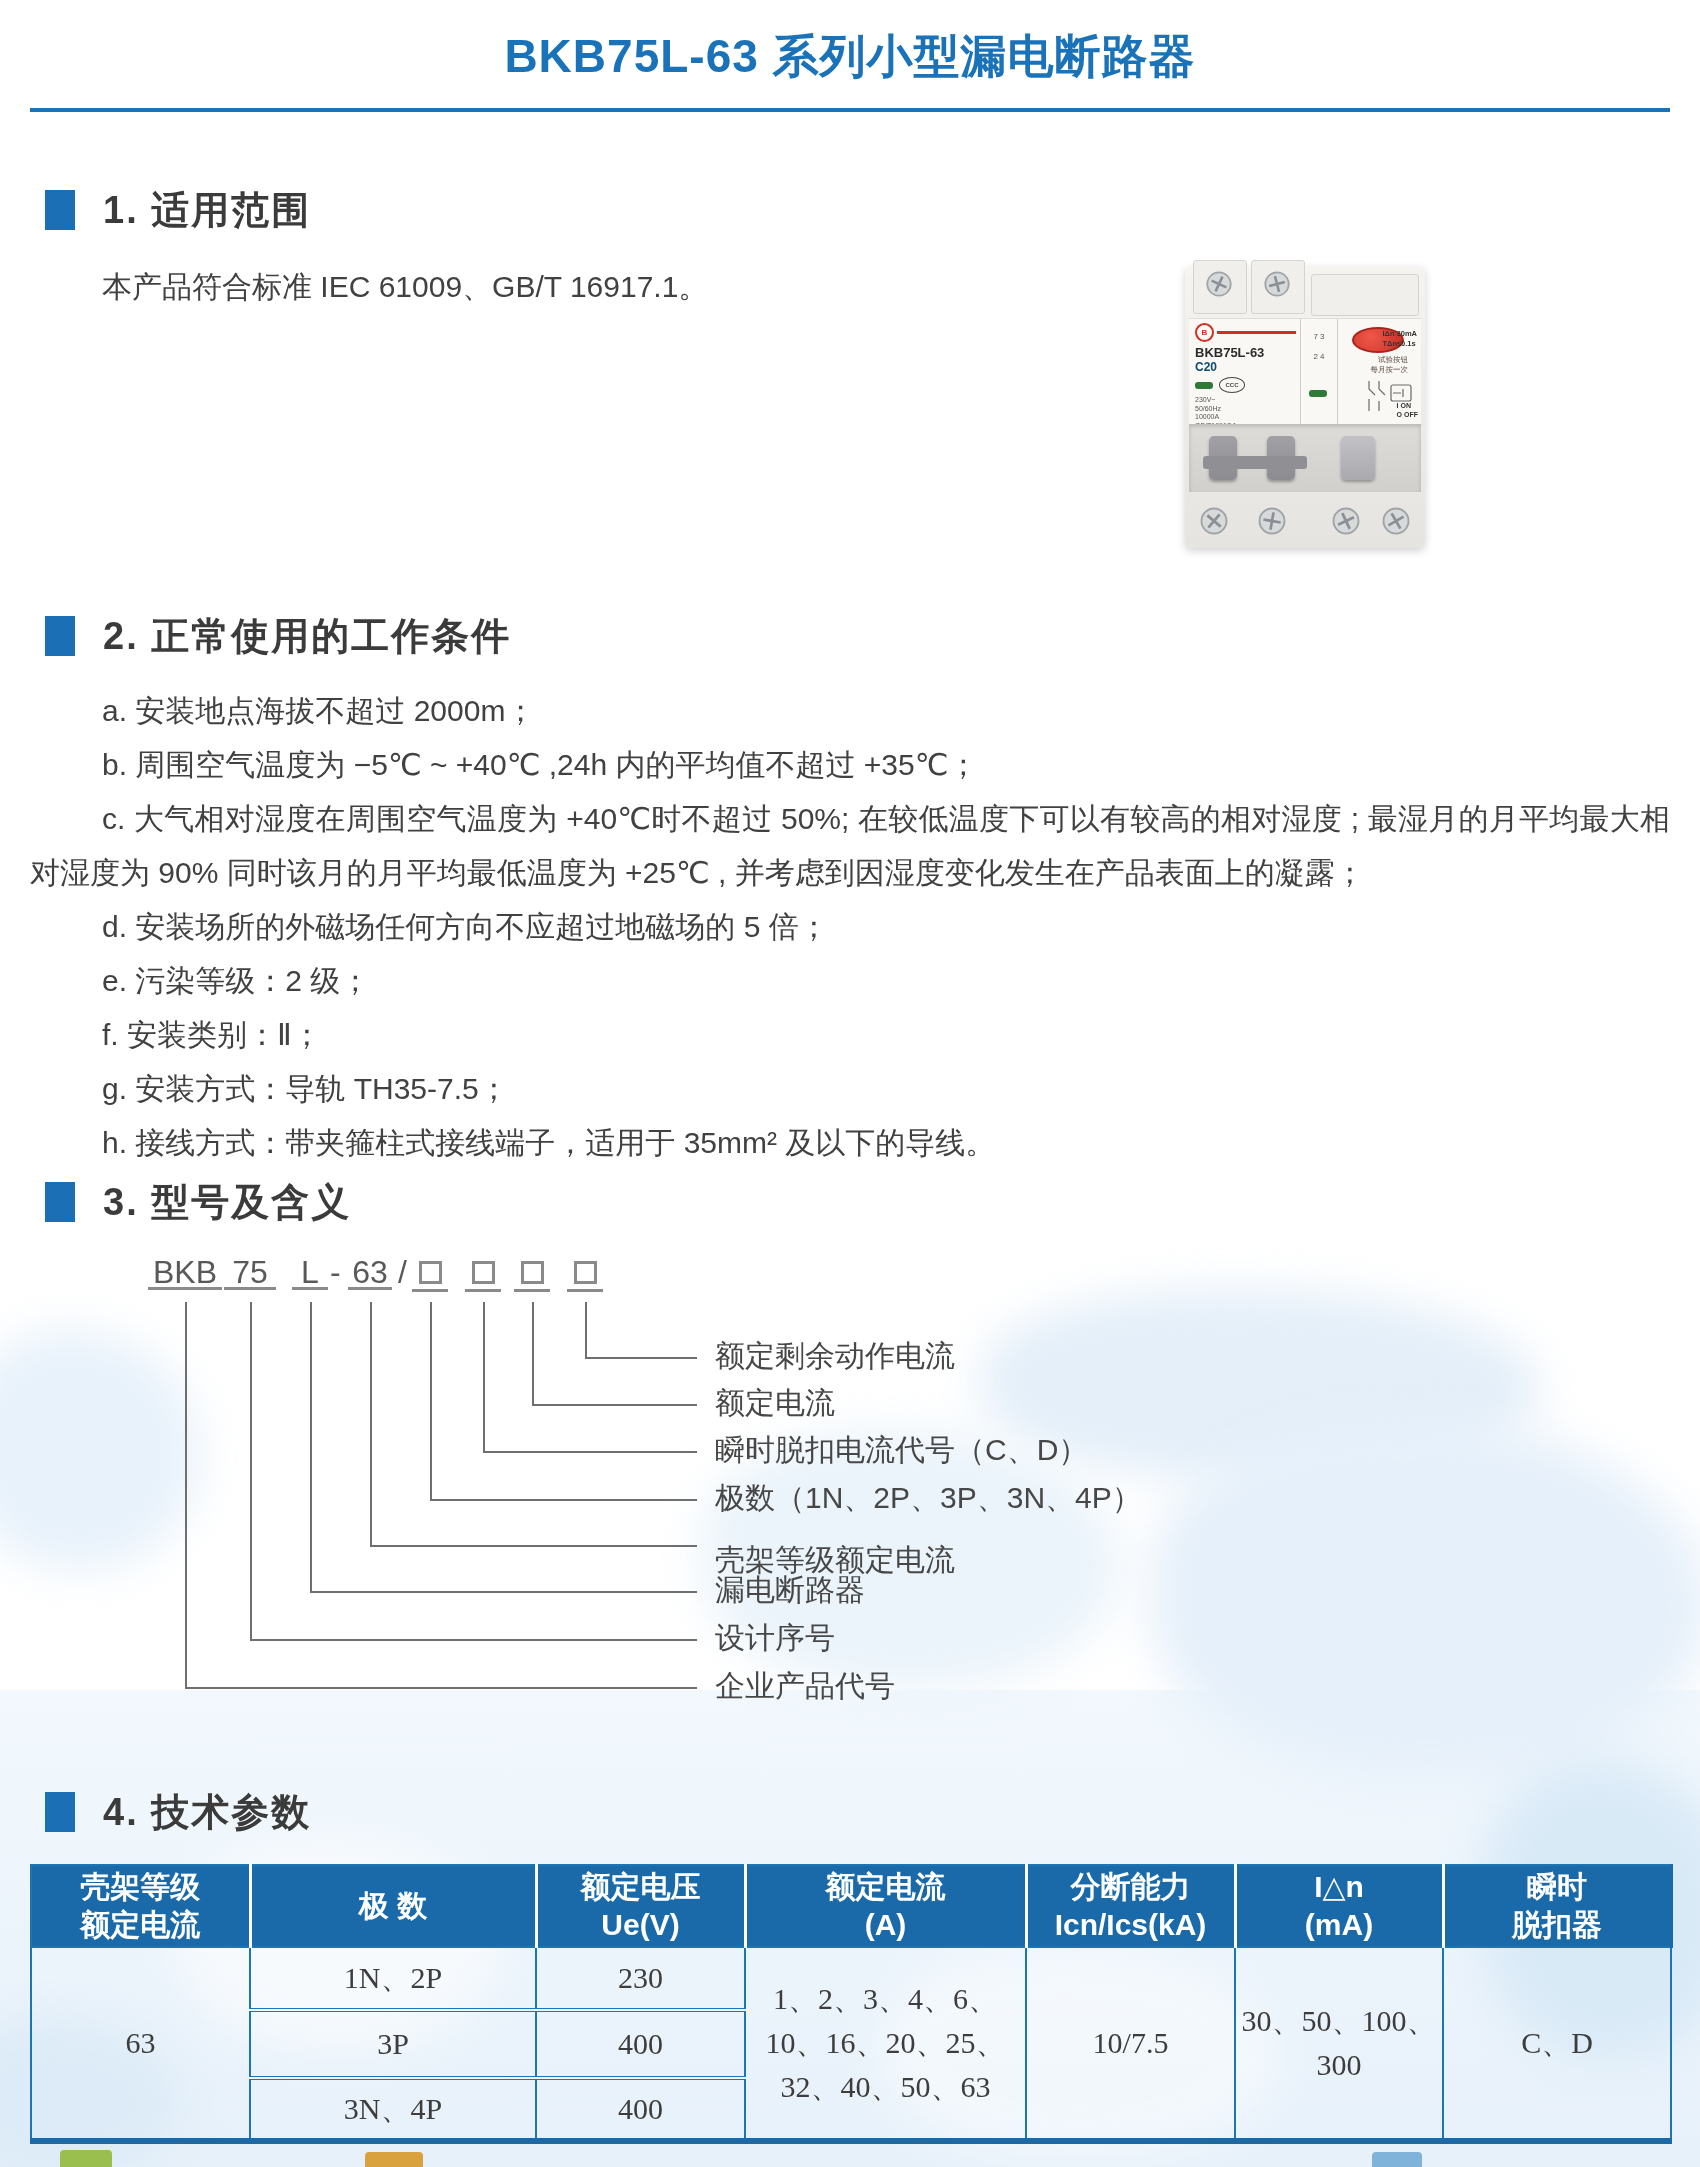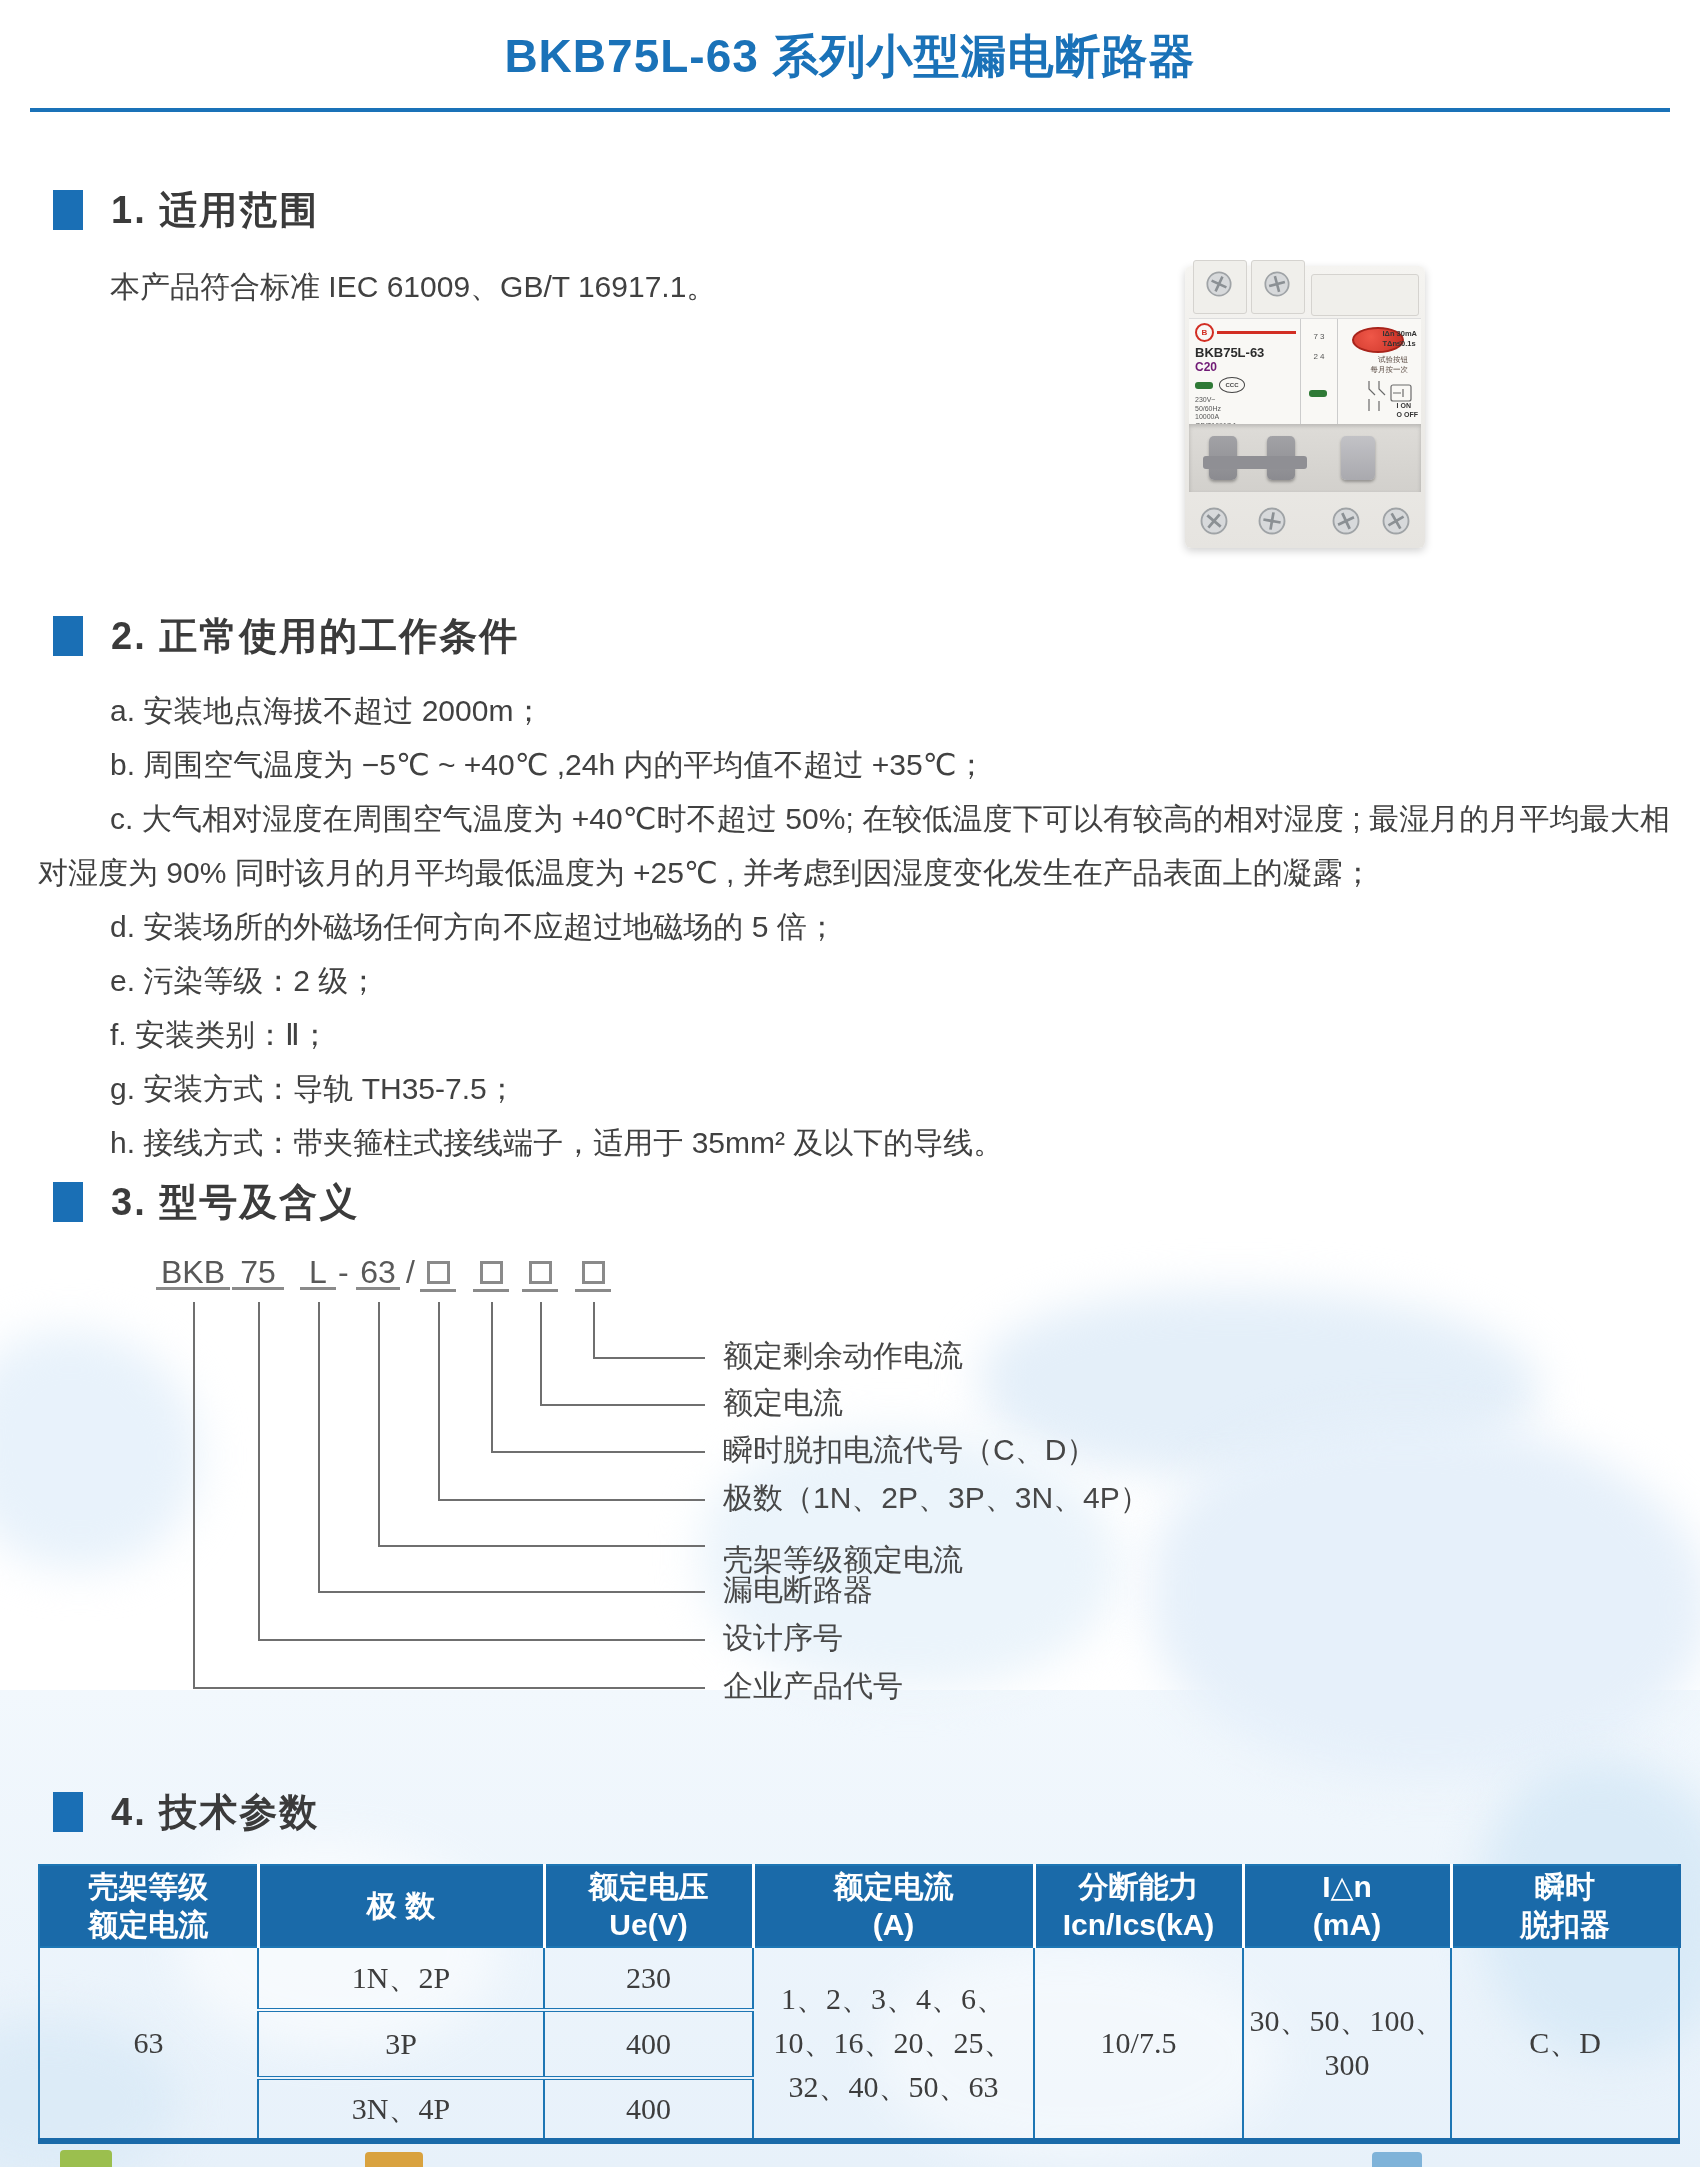--- a/index.html
+++ b/index.html
@@ -9,21 +9,21 @@
   #content{z-index:1;}
   .blob{position:absolute;border-radius:45% 55% 50% 50%;filter:blur(22px);}
   .wash{position:absolute;left:0;right:0;top:1690px;bottom:0;background:linear-gradient(180deg,#f2f8fd,#e7f1fa);}
   .sliver{position:absolute;border-radius:4px 4px 0 0;}
 
   
   .title{position:absolute;top:26px;left:0;width:100%;text-align:center;font-size:46px;font-weight:bold;color:#1a72b8;letter-spacing:1px;}
   .rule{position:absolute;top:108px;left:30px;right:30px;border-top:4px solid #1a72b8;}
 
   
-  .sec{position:absolute;left:30px;right:30px;margin-left:8px;}
+  .sec{position:absolute;left:30px;right:30px;}
   .sec-head{display:flex;align-items:center;height:48px;}
   .sec-square{width:30px;height:40px;background:#1a6fb5;margin-left:15px;margin-right:28px;}
   .sec-title{font-size:38px;font-weight:bold;color:#3b3b3b;letter-spacing:2px;}
 
   
   #sec1{top:186px;right:275px;}
   .s1-flex{display:flex;margin-top:26px;}
   .s1-text{flex:1;margin-right:30px;}
   .para{font-size:30px;line-height:53px;text-align:justify;text-indent:72px;margin:0;color:#414141;}
 
@@ -34,21 +34,21 @@
   .screw{position:absolute;}
   .screw svg{display:block;}
   .bk-label{position:absolute;top:58px;left:4px;right:4px;height:106px;background:#f9f8f5;border-top:1px solid #ddd;border-bottom:1px solid #d0cecb;display:flex;}
   .bk-left{width:112px;padding:4px 4px 0 6px;box-sizing:border-box;border-right:1px solid #ccc;}
   .bk-mid{width:36px;border-right:1px solid #ccc;position:relative;}
   .bk-right{flex:1;position:relative;}
   .logo-row{display:flex;align-items:center;gap:3px;}
   .logo-dot{width:15px;height:15px;border-radius:50%;border:2px solid #d22e23;color:#d22e23;font-size:8px;font-weight:bold;text-align:center;line-height:15px;}
   .logo-line{flex:1;height:3px;background:#d22e23;}
   .bk-model{font-size:13px;font-weight:bold;color:#2c2c2c;margin-top:3px;}
-  .bk-rating{font-size:12px;font-weight:bold;color:#701a75;}
+  .bk-rating{font-size:12px;font-weight:bold;color:#0c4a6e;}
   .ind-row{display:flex;align-items:center;gap:6px;margin:3px 0;}
   .green-pill{width:18px;height:7px;background:#2f7a36;border-radius:3px;}
   .ccc{width:24px;height:14px;border:1.5px solid #444;border-radius:50%;font-size:6px;line-height:14px;text-align:center;color:#444;font-weight:bold;}
   .tiny{font-size:7px;line-height:8.5px;color:#555;}
   .onoff{position:absolute;right:3px;bottom:6px;font-size:7px;line-height:9px;color:#333;font-weight:bold;text-align:left;}
   .pole-marks{position:absolute;top:8px;left:0;right:0;text-align:center;font-size:8px;color:#555;line-height:20px;}
   .test-btn{position:absolute;top:8px;left:14px;width:48px;height:22px;background:radial-gradient(circle at 35% 35%,#ef5748,#c62f24);border-radius:50%;border:2px solid #a8241b;}
   .test-txt{position:absolute;top:36px;left:6px;width:64px;text-align:right;font-size:7.5px;line-height:10px;color:#5a4a42;}
   .bk-specs{position:absolute;top:10px;right:4px;font-size:7.5px;line-height:10px;color:#333;font-weight:bold;}
   .mini-schem{position:absolute;bottom:8px;right:6px;}

